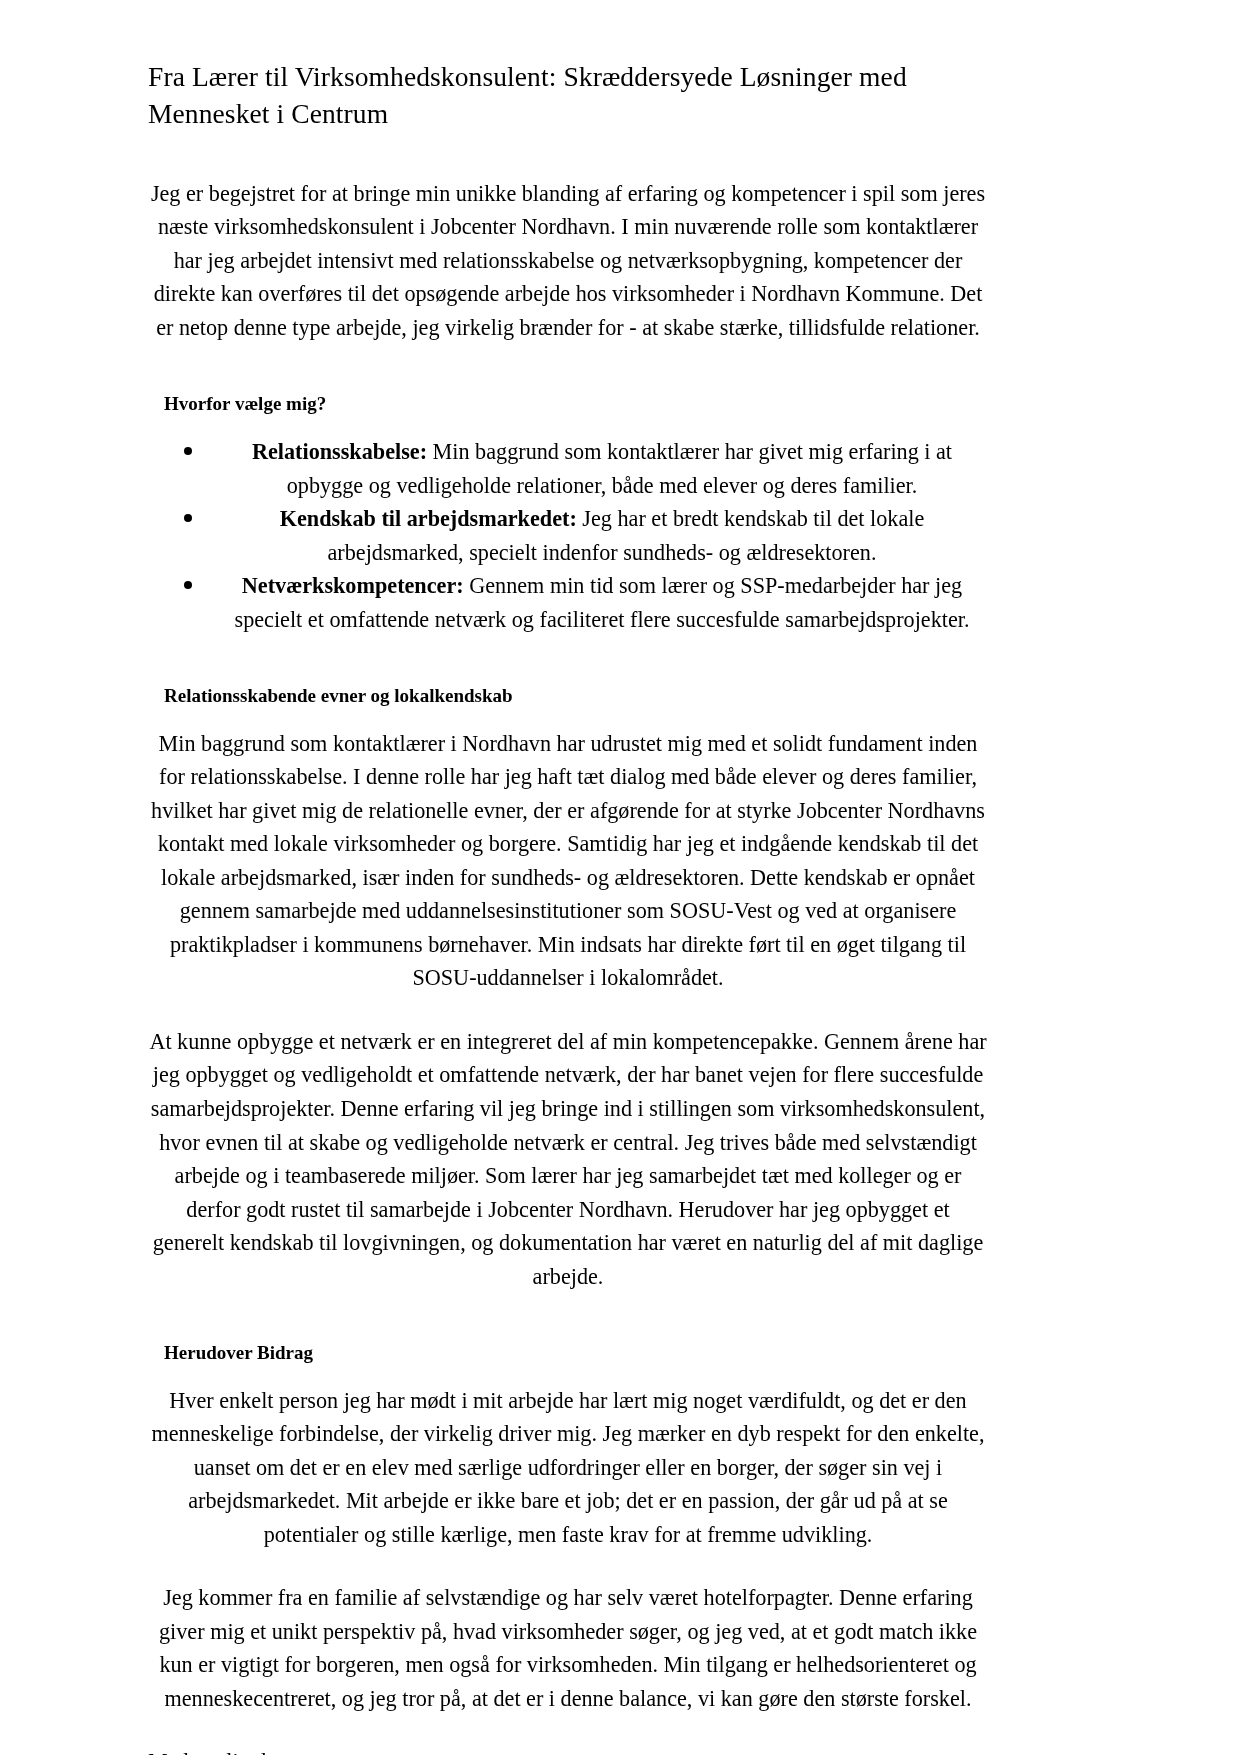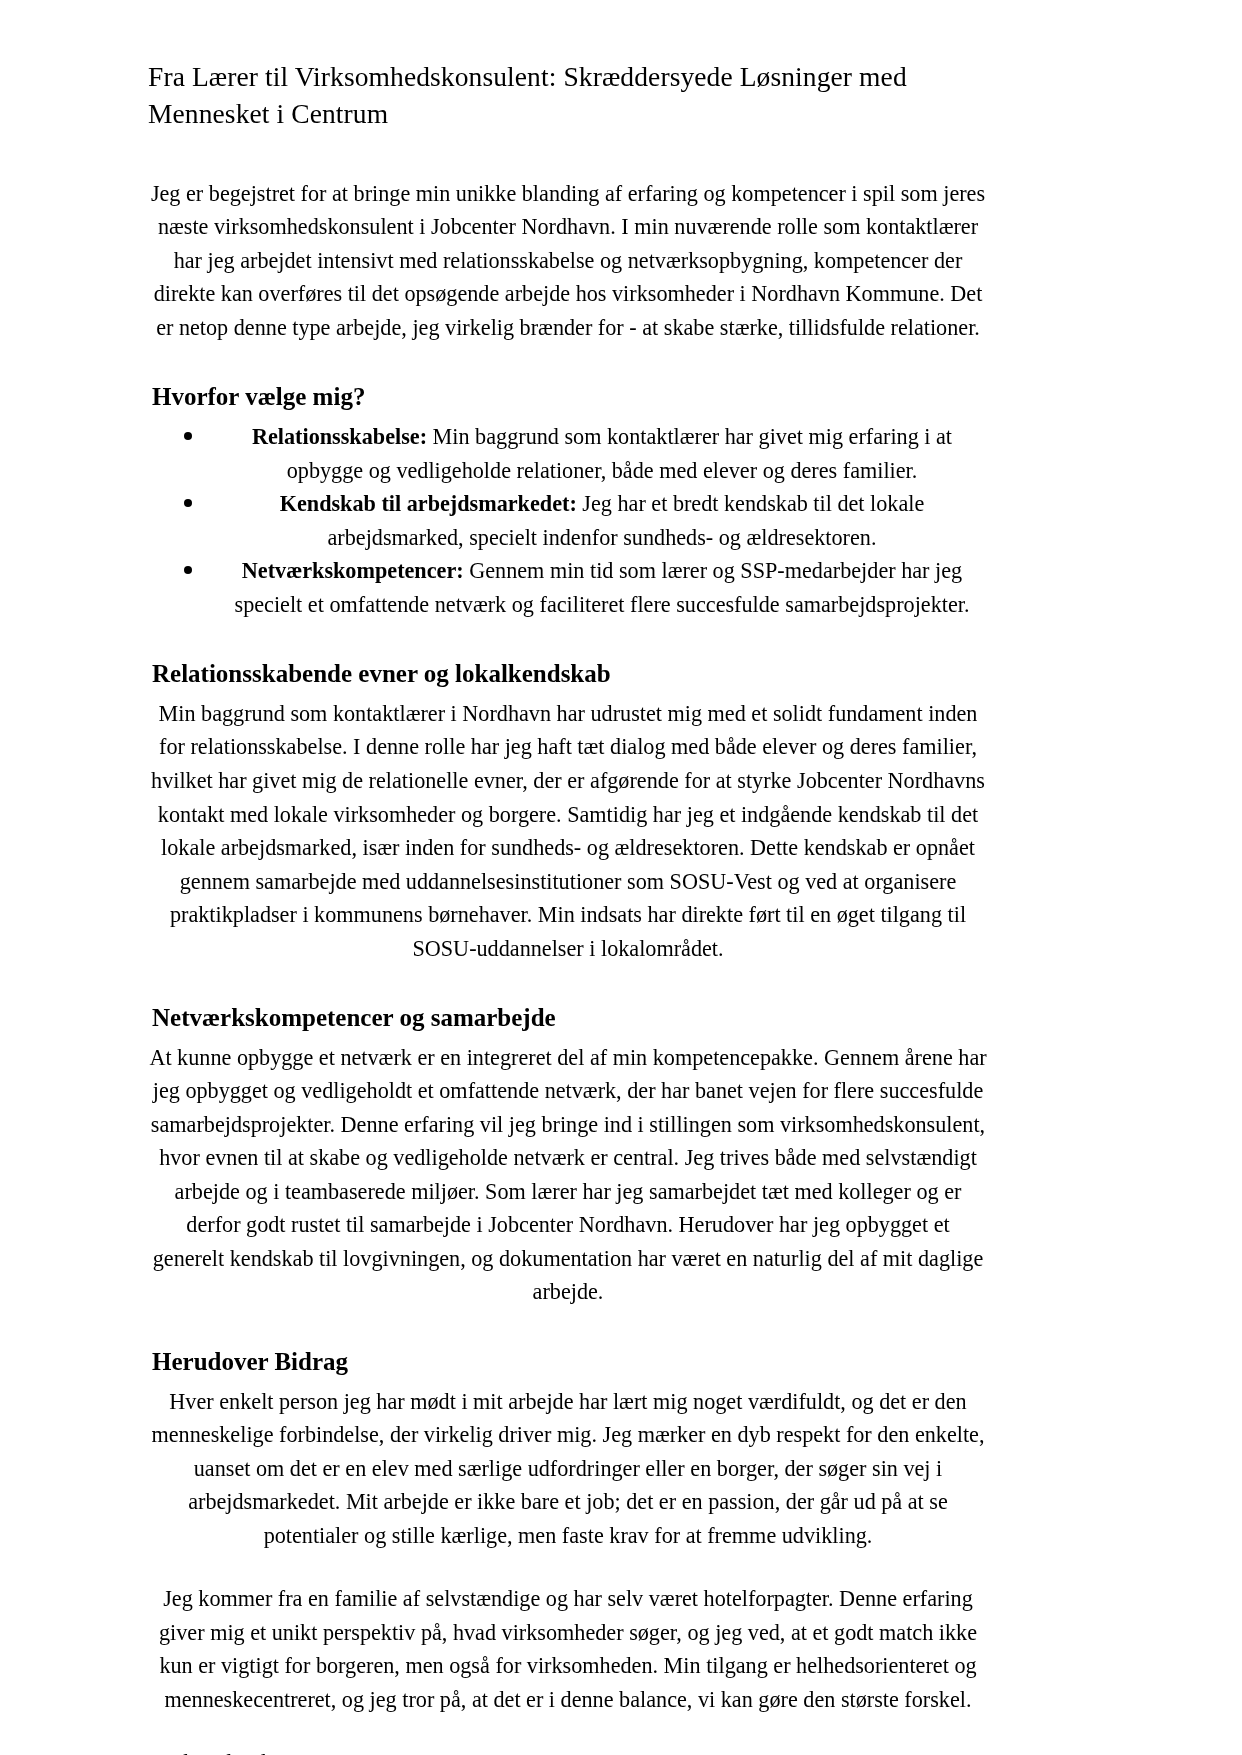--- a/index.html
+++ b/index.html
@@ -38,24 +38,24 @@
   p.para {
     font-size: 22.2px;
     line-height: 1.51;
     margin: 0;
     text-align: center;
     color: #000;
   }
   .gap-after-title { height: 44px; }
   .gap-para { height: 30px; }
   h2.section-head {
-    font-size: 25px;
+    font-size: 19px;
     font-weight: bold;
     line-height: 1.51;
-    margin: 4px;
+    margin: 16px;
     color: #000;
   }
   ul.bullets {
     list-style: none;
     margin: 0;
     padding: 0;
     text-align: center;
   }
   ul.bullets > li {
     position: relative;
@@ -117,21 +117,20 @@
       </li>
     </ul>
 
     <div class="gap-para"></div>
 
     <h2 class="section-head">Relationsskabende evner og lokalkendskab</h2>
     <p class="para">Min baggrund som kontaktlærer i Nordhavn har udrustet mig med et solidt fundament inden for relationsskabelse. I denne rolle har jeg haft tæt dialog med både elever og deres familier, hvilket har givet mig de relationelle evner, der er afgørende for at styrke Jobcenter Nordhavns kontakt med lokale virksomheder og borgere. Samtidig har jeg et indgående kendskab til det lokale arbejdsmarked, især inden for sundheds- og ældresektoren. Dette kendskab er opnået gennem samarbejde med uddannelsesinstitutioner som SOSU-Vest og ved at organisere praktikpladser i kommunens børnehaver. Min indsats har direkte ført til en øget tilgang til SOSU-uddannelser i lokalområdet.</p>
 
     <div class="gap-para"></div>
 
-    <h2 class="section-head">Netværkskompetencer og samarbejde</h2>
     <p class="para">At kunne opbygge et netværk er en integreret del af min kompetencepakke. Gennem årene har jeg opbygget og vedligeholdt et omfattende netværk, der har banet vejen for flere succesfulde samarbejdsprojekter. Denne erfaring vil jeg bringe ind i stillingen som virksomhedskonsulent, hvor evnen til at skabe og vedligeholde netværk er central. Jeg trives både med selvstændigt arbejde og i teambaserede miljøer. Som lærer har jeg samarbejdet tæt med kolleger og er derfor godt rustet til samarbejde i Jobcenter Nordhavn. Herudover har jeg opbygget et generelt kendskab til lovgivningen, og dokumentation har været en naturlig del af mit daglige arbejde.</p>
 
     <div class="gap-para"></div>
 
     <h2 class="section-head">Herudover Bidrag</h2>
     <p class="para">Hver enkelt person jeg har mødt i mit arbejde har lært mig noget værdifuldt, og det er den menneskelige forbindelse, der virkelig driver mig. Jeg mærker en dyb respekt for den enkelte, uanset om det er en elev med særlige udfordringer eller en borger, der søger sin vej i arbejdsmarkedet. Mit arbejde er ikke bare et job; det er en passion, der går ud på at se potentialer og stille kærlige, men faste krav for at fremme udvikling.</p>
 
     <div class="gap-para"></div>
 
     <p class="para">Jeg kommer fra en familie af selvstændige og har selv været hotelforpagter. Denne erfaring giver mig et unikt perspektiv på, hvad virksomheder søger, og jeg ved, at et godt match ikke kun er vigtigt for borgeren, men også for virksomheden. Min tilgang er helhedsorienteret og menneskecentreret, og jeg tror på, at det er i denne balance, vi kan gøre den største forskel.</p>

